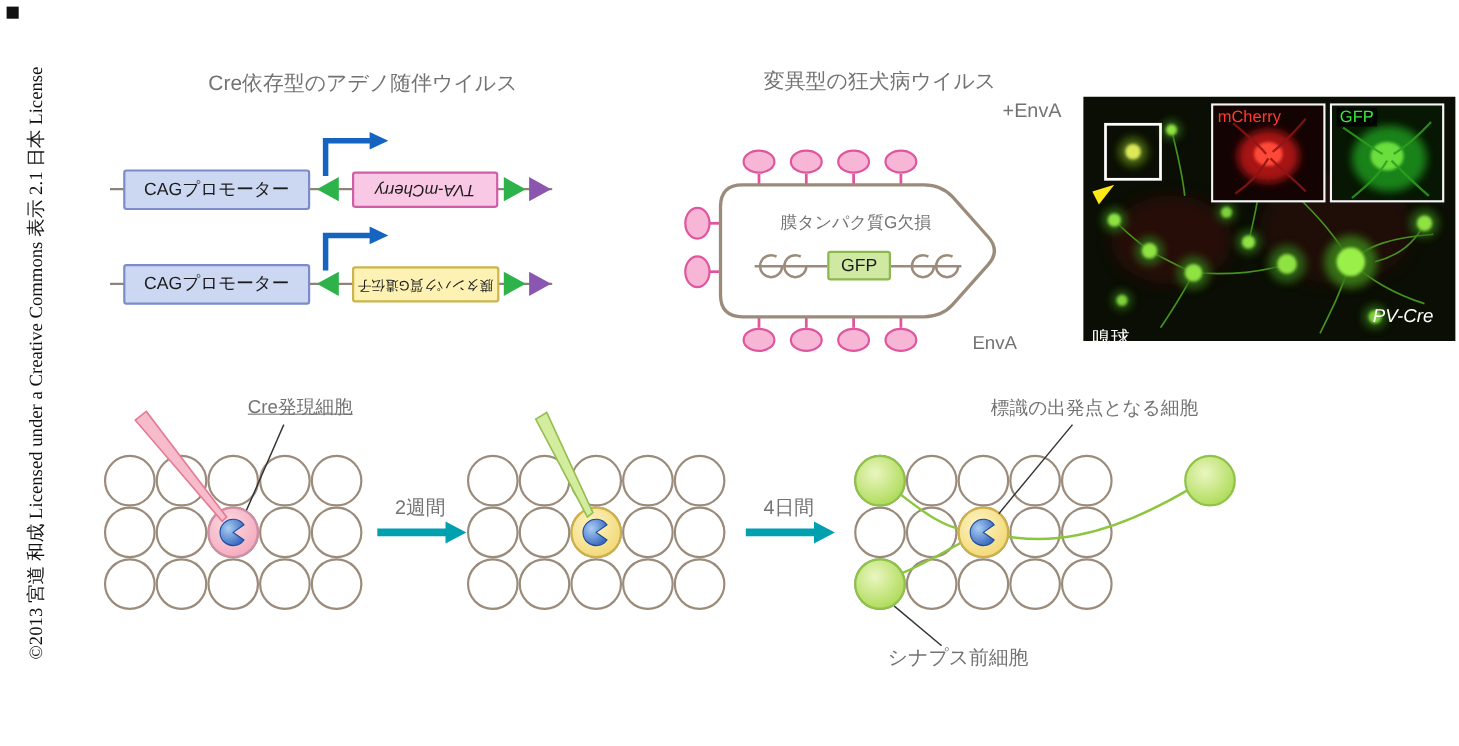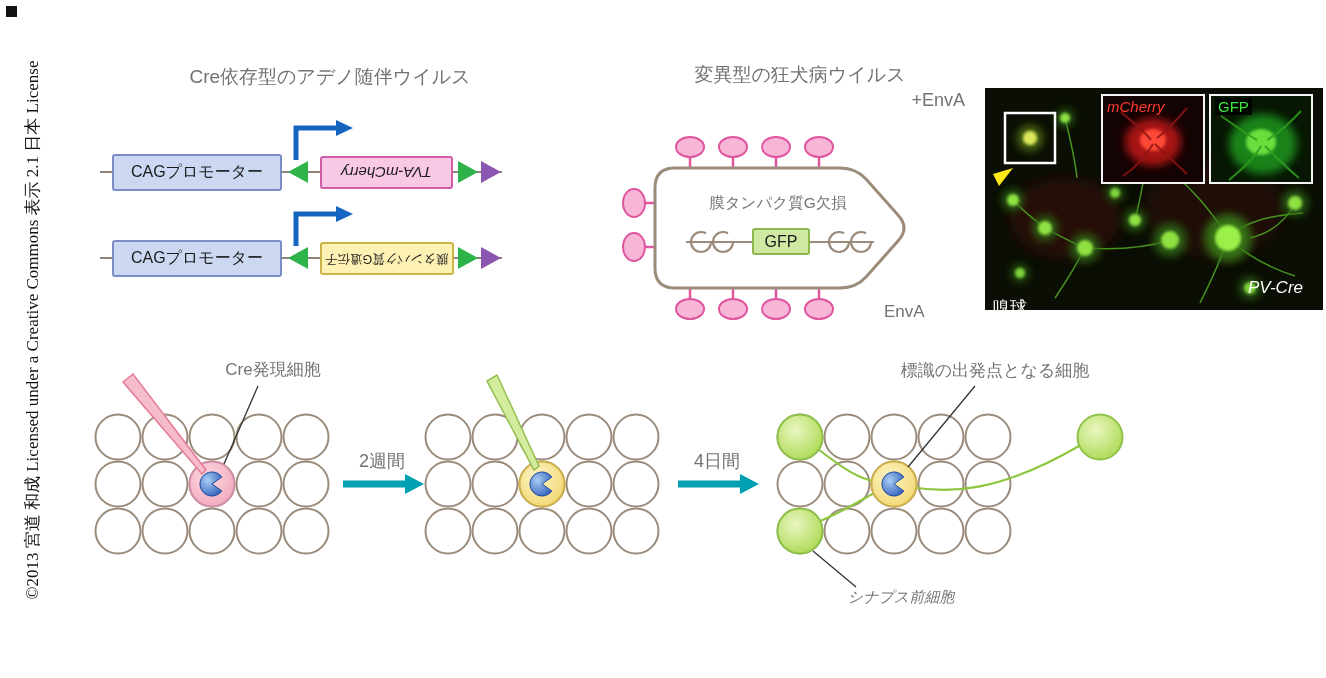--- a/index.html
+++ b/index.html
@@ -290,21 +290,21 @@
           <circle cx="130" cy="105" r="5" fill="#7ed23a" filter="url(#b2)"></circle>
         <circle cx="35" cy="185" r="9" fill="#2e6a14" opacity="0.8" filter="url(#b4)"></circle>
           <circle cx="35" cy="185" r="5" fill="#7ed23a" filter="url(#b2)"></circle>
         <circle cx="265" cy="200" r="11" fill="#2e6a14" opacity="0.8" filter="url(#b4)"></circle>
           <circle cx="265" cy="200" r="6" fill="#7ed23a" filter="url(#b2)"></circle>
       </g>
       <rect x="20" y="25" width="50" height="50" fill="none" stroke="#ffffff" stroke-width="2.5"></rect>
       <polygon points="8,86 14,98 28,80" fill="#ffe81a"></polygon>
     </svg>
 
-    <div class="inset" style="left:116px;top:6px;width:104px;height:90px;font-style:italic;">
+    <div class="inset" style="left:116px;top:6px;width:104px;height:90px;">
       <svg width="100" height="86" viewBox="0 0 100 86">
         <rect x="0" y="0" width="100" height="86" fill="#140303"></rect>
         <ellipse cx="50" cy="46" rx="28" ry="24" fill="#b81818" opacity="0.9" filter="url(#b4)"></ellipse>
         <ellipse cx="50" cy="44" rx="13" ry="11" fill="#ff4838" filter="url(#b2)"></ellipse>
         <g stroke="#8e1414" stroke-width="2" fill="none" opacity="0.85">
           <path d="M18 16 C32 28 42 36 48 44"></path>
           <path d="M84 12 C72 26 62 36 54 42"></path>
           <path d="M50 48 C42 62 32 72 20 80"></path>
           <path d="M52 48 C64 60 74 68 84 78"></path>
         </g>
@@ -324,19 +324,19 @@
           <path d="M54 50 C66 62 76 72 88 82"></path>
         </g>
       </svg>
       <div class="inset-label" style="color:#3ae83a;background:rgba(0,0,0,0.75);padding:0 3px;">GFP</div>
     </div>
 
     <div class="micro-label" style="left:8px;top:190px;margin-top:18px;">嗅球</div>
     <div class="micro-label ital" style="right:20px;top:190px;position:absolute;">PV-Cre</div>
   </div>
 
-  <div class="label center" style="left:198px;top:360px;width:150px;font-size:17px;">Cre発現細胞</div>
+  <div class="label center" style="left:198px;top:360px;width:150px;font-size:17px;text-decoration:underline;">Cre発現細胞</div>
   <div class="label center" style="left:338px;top:451px;width:88px;font-size:18px;">2週間</div>
   <div class="label center" style="left:673px;top:451px;width:88px;font-size:18px;">4日間</div>
   <div class="label center" style="left:855px;top:361px;width:280px;font-size:17px;">標識の出発点となる細胞</div>
-  <div class="label center" style="left:826px;top:588px;width:150px;font-size:15px;font-style:italic;">シナプス前細胞</div>
+  <div class="label center" style="left:796px;top:588px;width:150px;font-size:18px;">シナプス前細胞</div>
 
 </div>
 
 </body></html>

